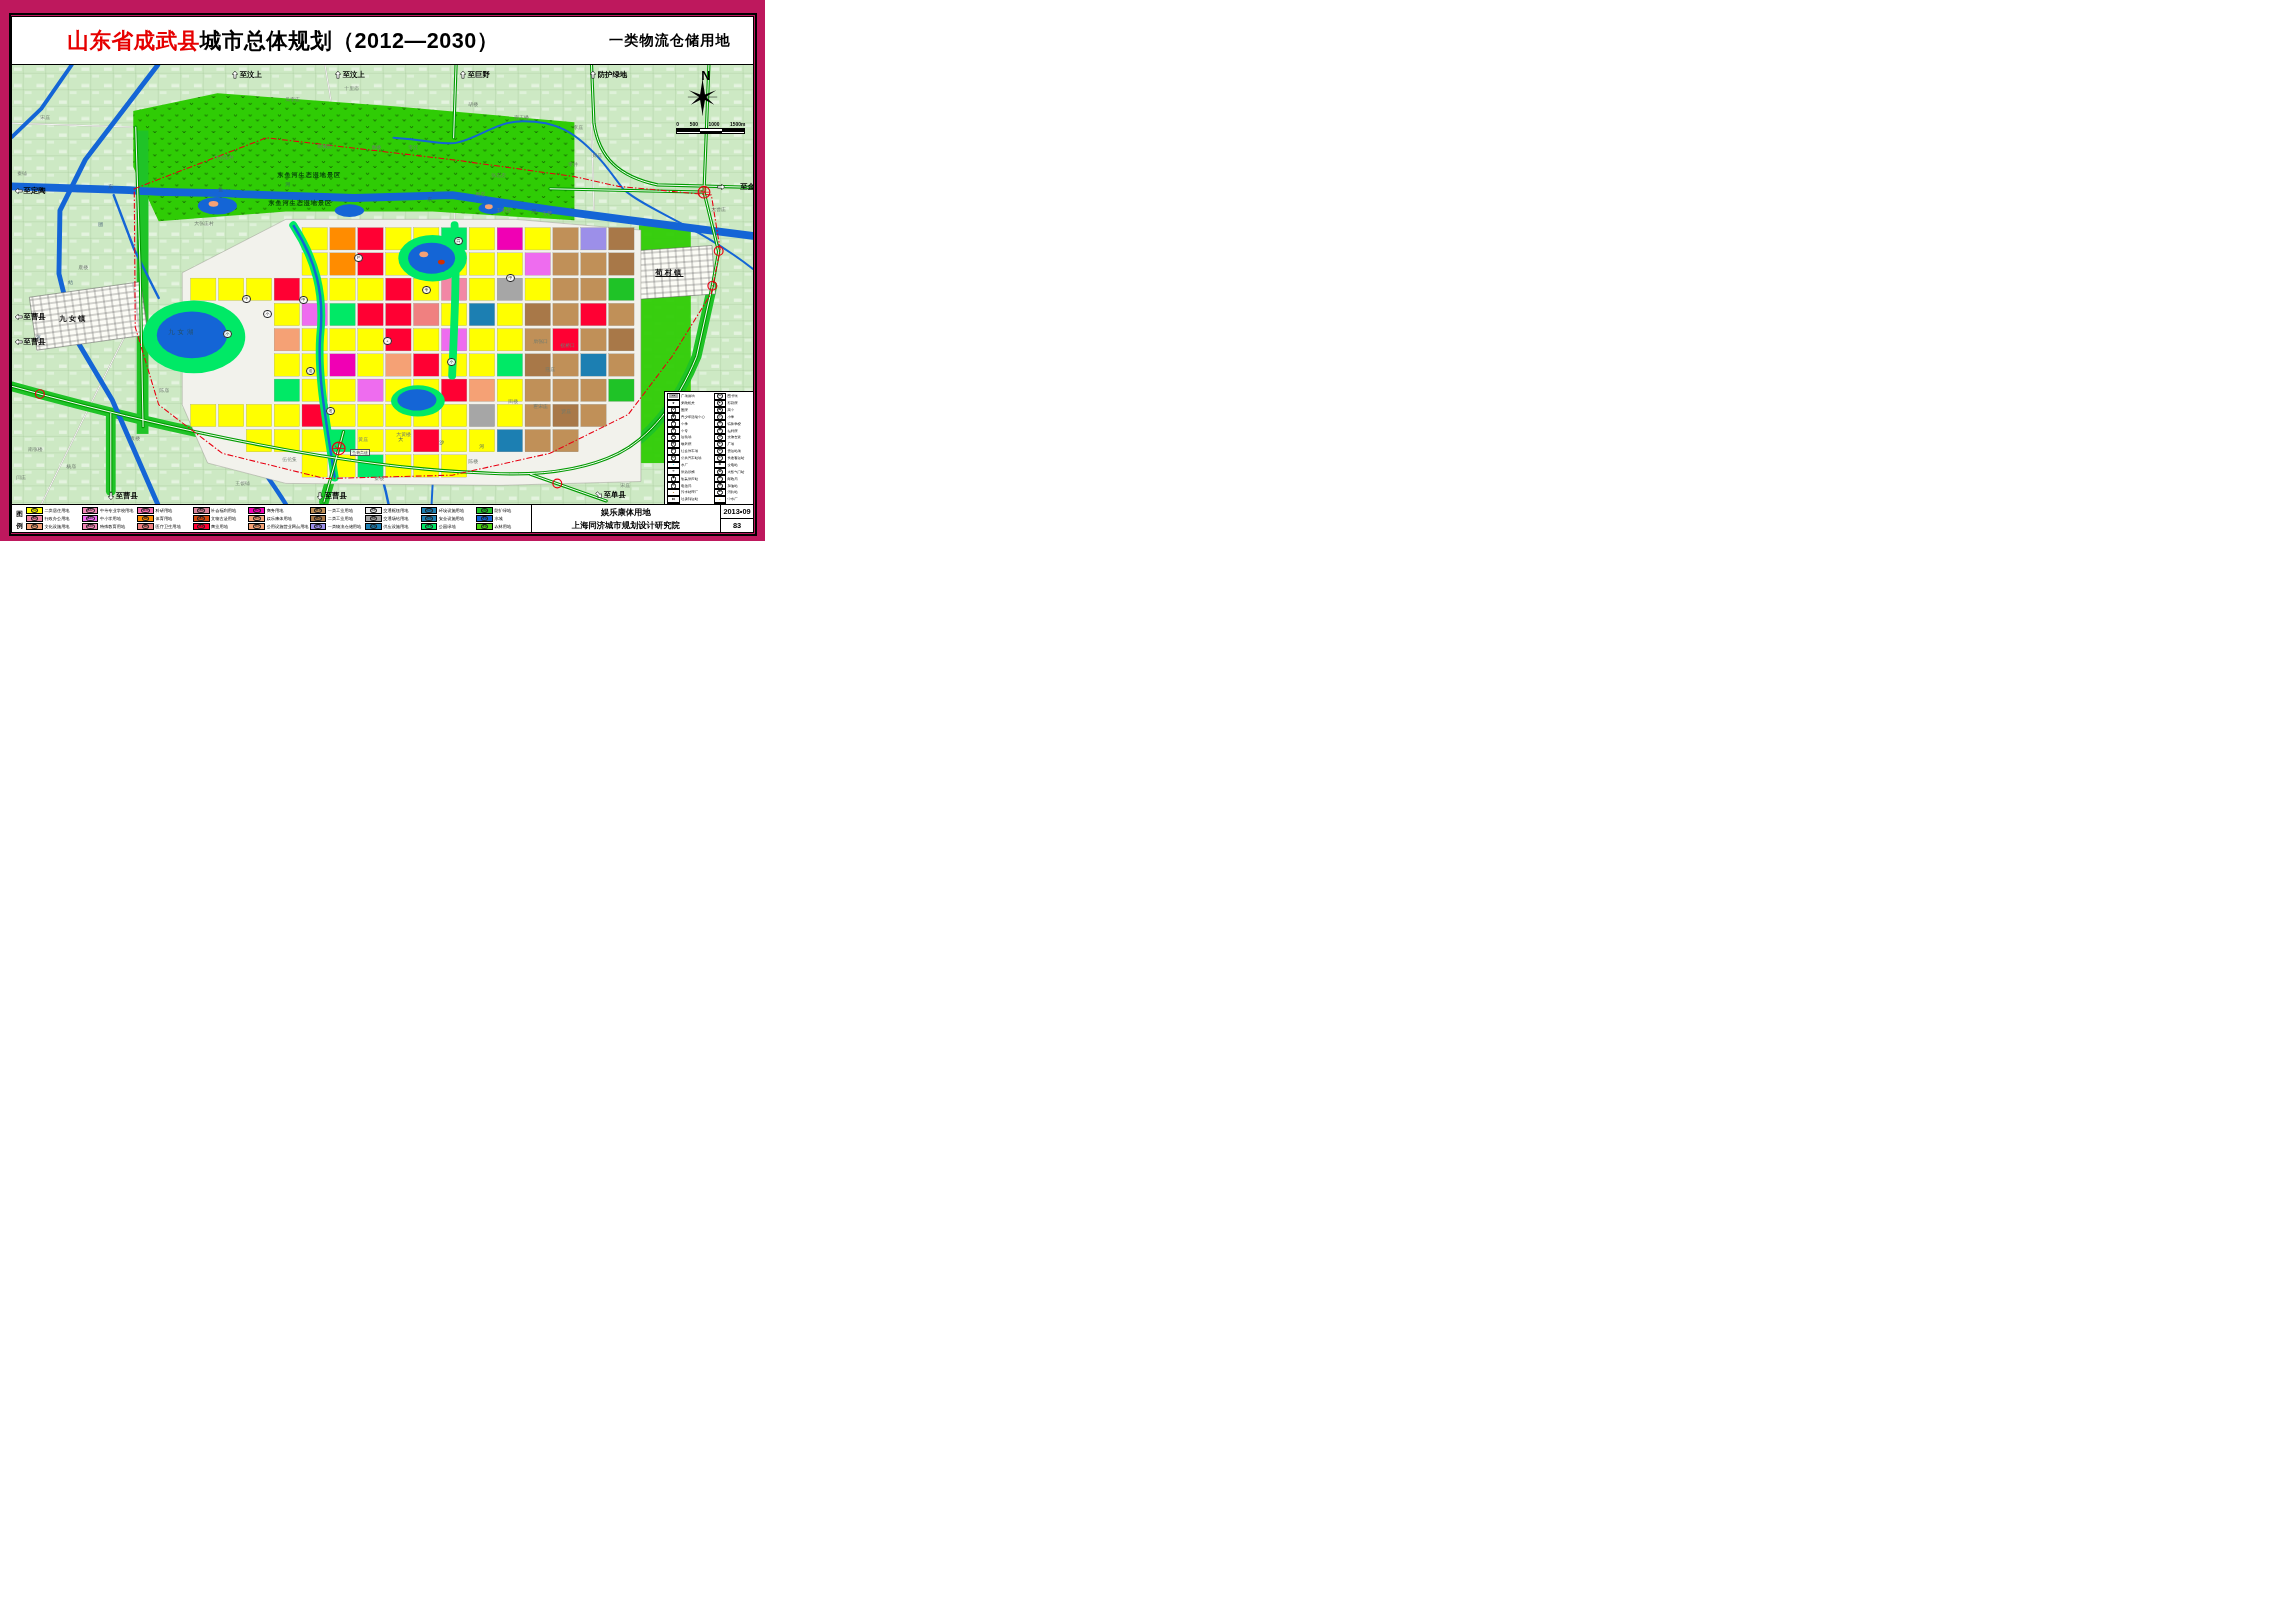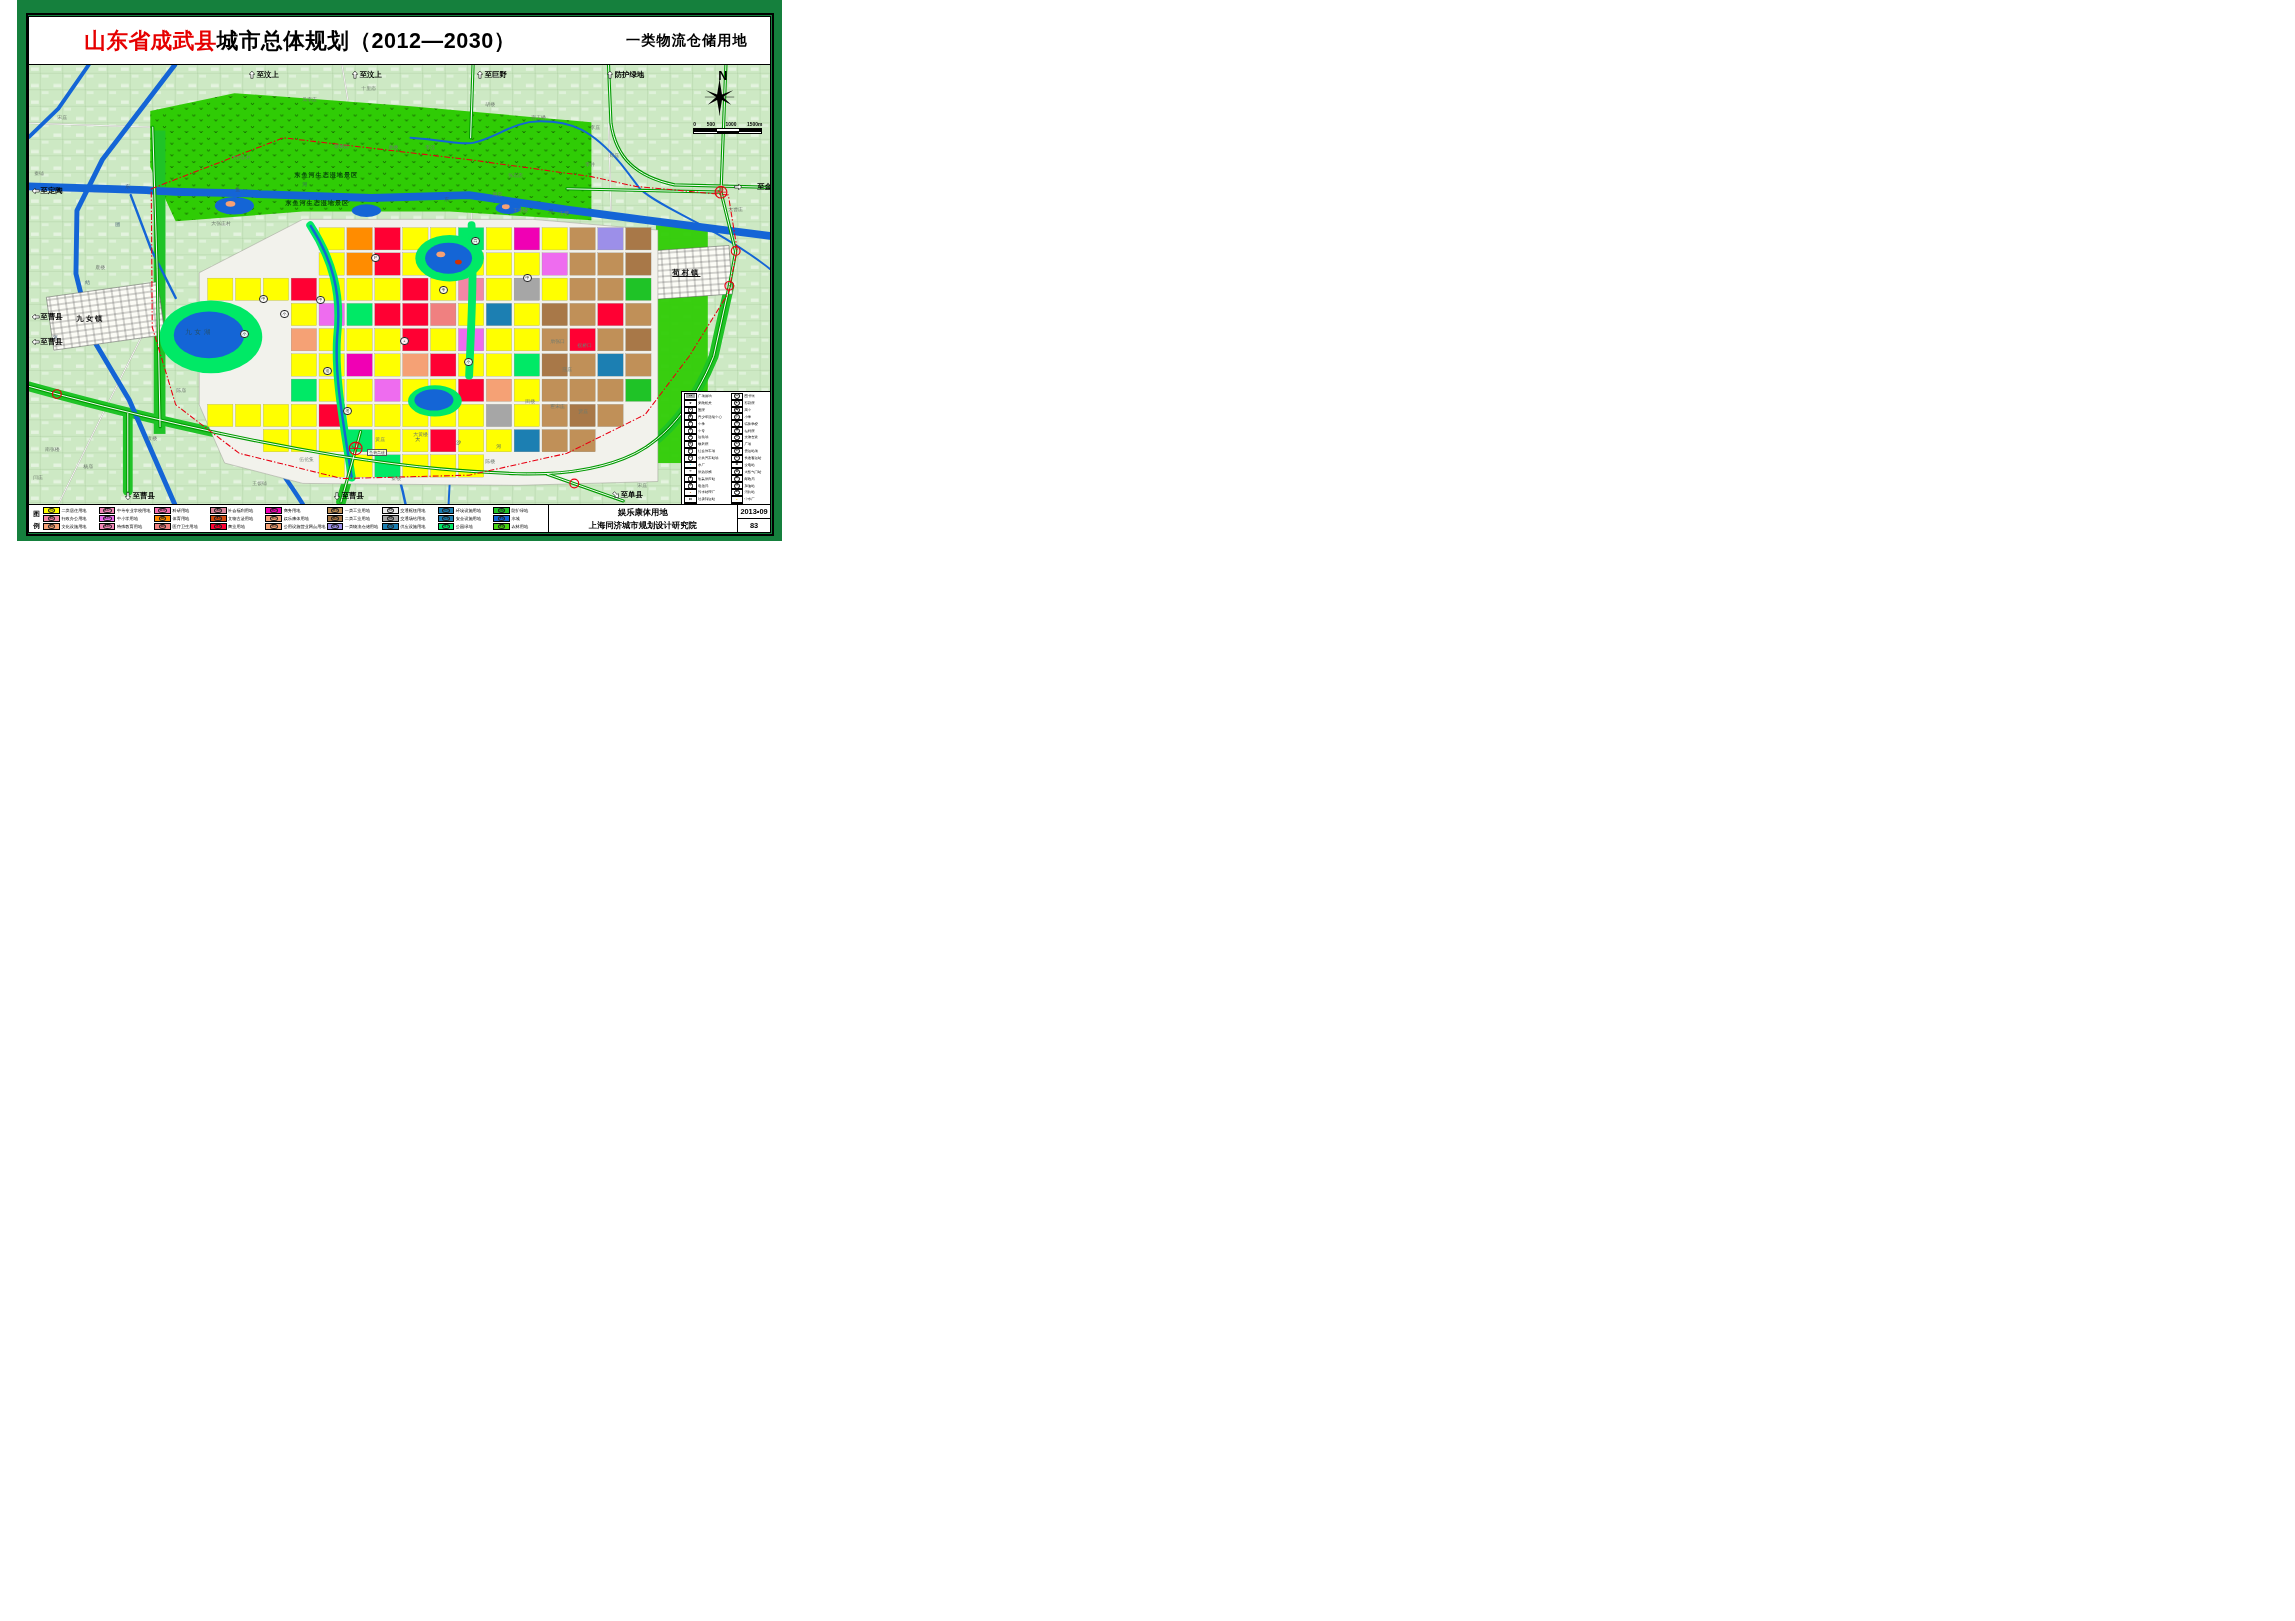--- a/index.html
+++ b/index.html
@@ -1,16 +1,16 @@
 <!DOCTYPE html>
 <html style="--R2: #FFFF00; --A1: #F287A5; --A2: #F5A175; --A32: #F287B8; --A33: #EE6CEF; --A34: #F287B8; --A35: #F66EB0; --A4: #FF8C00; --A5: #F08080; --A6: #D9849B; --A7: #D2490F; --B1: #FF0033; --B2: #F000B4; --B3: #F5A175; --B4: #F5A175; --M1: #C09058; --M2: #A87848; --W1: #9C8FE9; --S3: #EDEDED; --S4: #A6A6A6; --U1: #1C7FB2; --U2: #1C7FB2; --U3: #1C7FB2; --G1: #00E966; --G2: #1FC327; --E1: #1465D6; --E2: #49D411; --BG: #CDE9C4; --WET: #2FCC05; --HWY: #009A00; --BORDER: #E80012; --ROADBASE: #F2F2EC;font-size:7.9px"><head>
 <meta charset="utf-8">
 <style>
   html,body{margin:0;padding:0;background:#fff;font-family:"Liberation Sans","DejaVu Sans",sans-serif;}
-  .page{position:relative;width:765px;height:541px;background:#15803d;overflow:hidden;margin-left:17px;}
+  .page{position:relative;width:765px;height:541px;background:#be185d;overflow:hidden;}
   .sheet{position:absolute;left:8.8px;top:13.3px;right:8.3px;bottom:5.4px;border:2px solid #000;}
   .inner{position:absolute;inset:0.5px;border:0.5px solid #000;}
   
   .header{position:absolute;left:0;top:0;right:0;height:47px;background:#fff;display:flex;align-items:center;}
   .title{margin-left:55px;font-size:21.6px;font-weight:bold;letter-spacing:0.5px;white-space:nowrap;}
   .title .red{color:#e60000;}
   .subtitle{margin-left:auto;margin-right:22.6px;font-size:14.2px;font-weight:bold;letter-spacing:1px;}
   
   .map-wrap{position:absolute;left:0;right:0;top:47px;bottom:27.5px;border-top:0.5px solid #000;border-bottom:0.5px solid #000;background:#cde9c4;overflow:hidden;}
   .map-wrap svg.base{position:absolute;left:0;top:0;width:100%;height:100%;}

